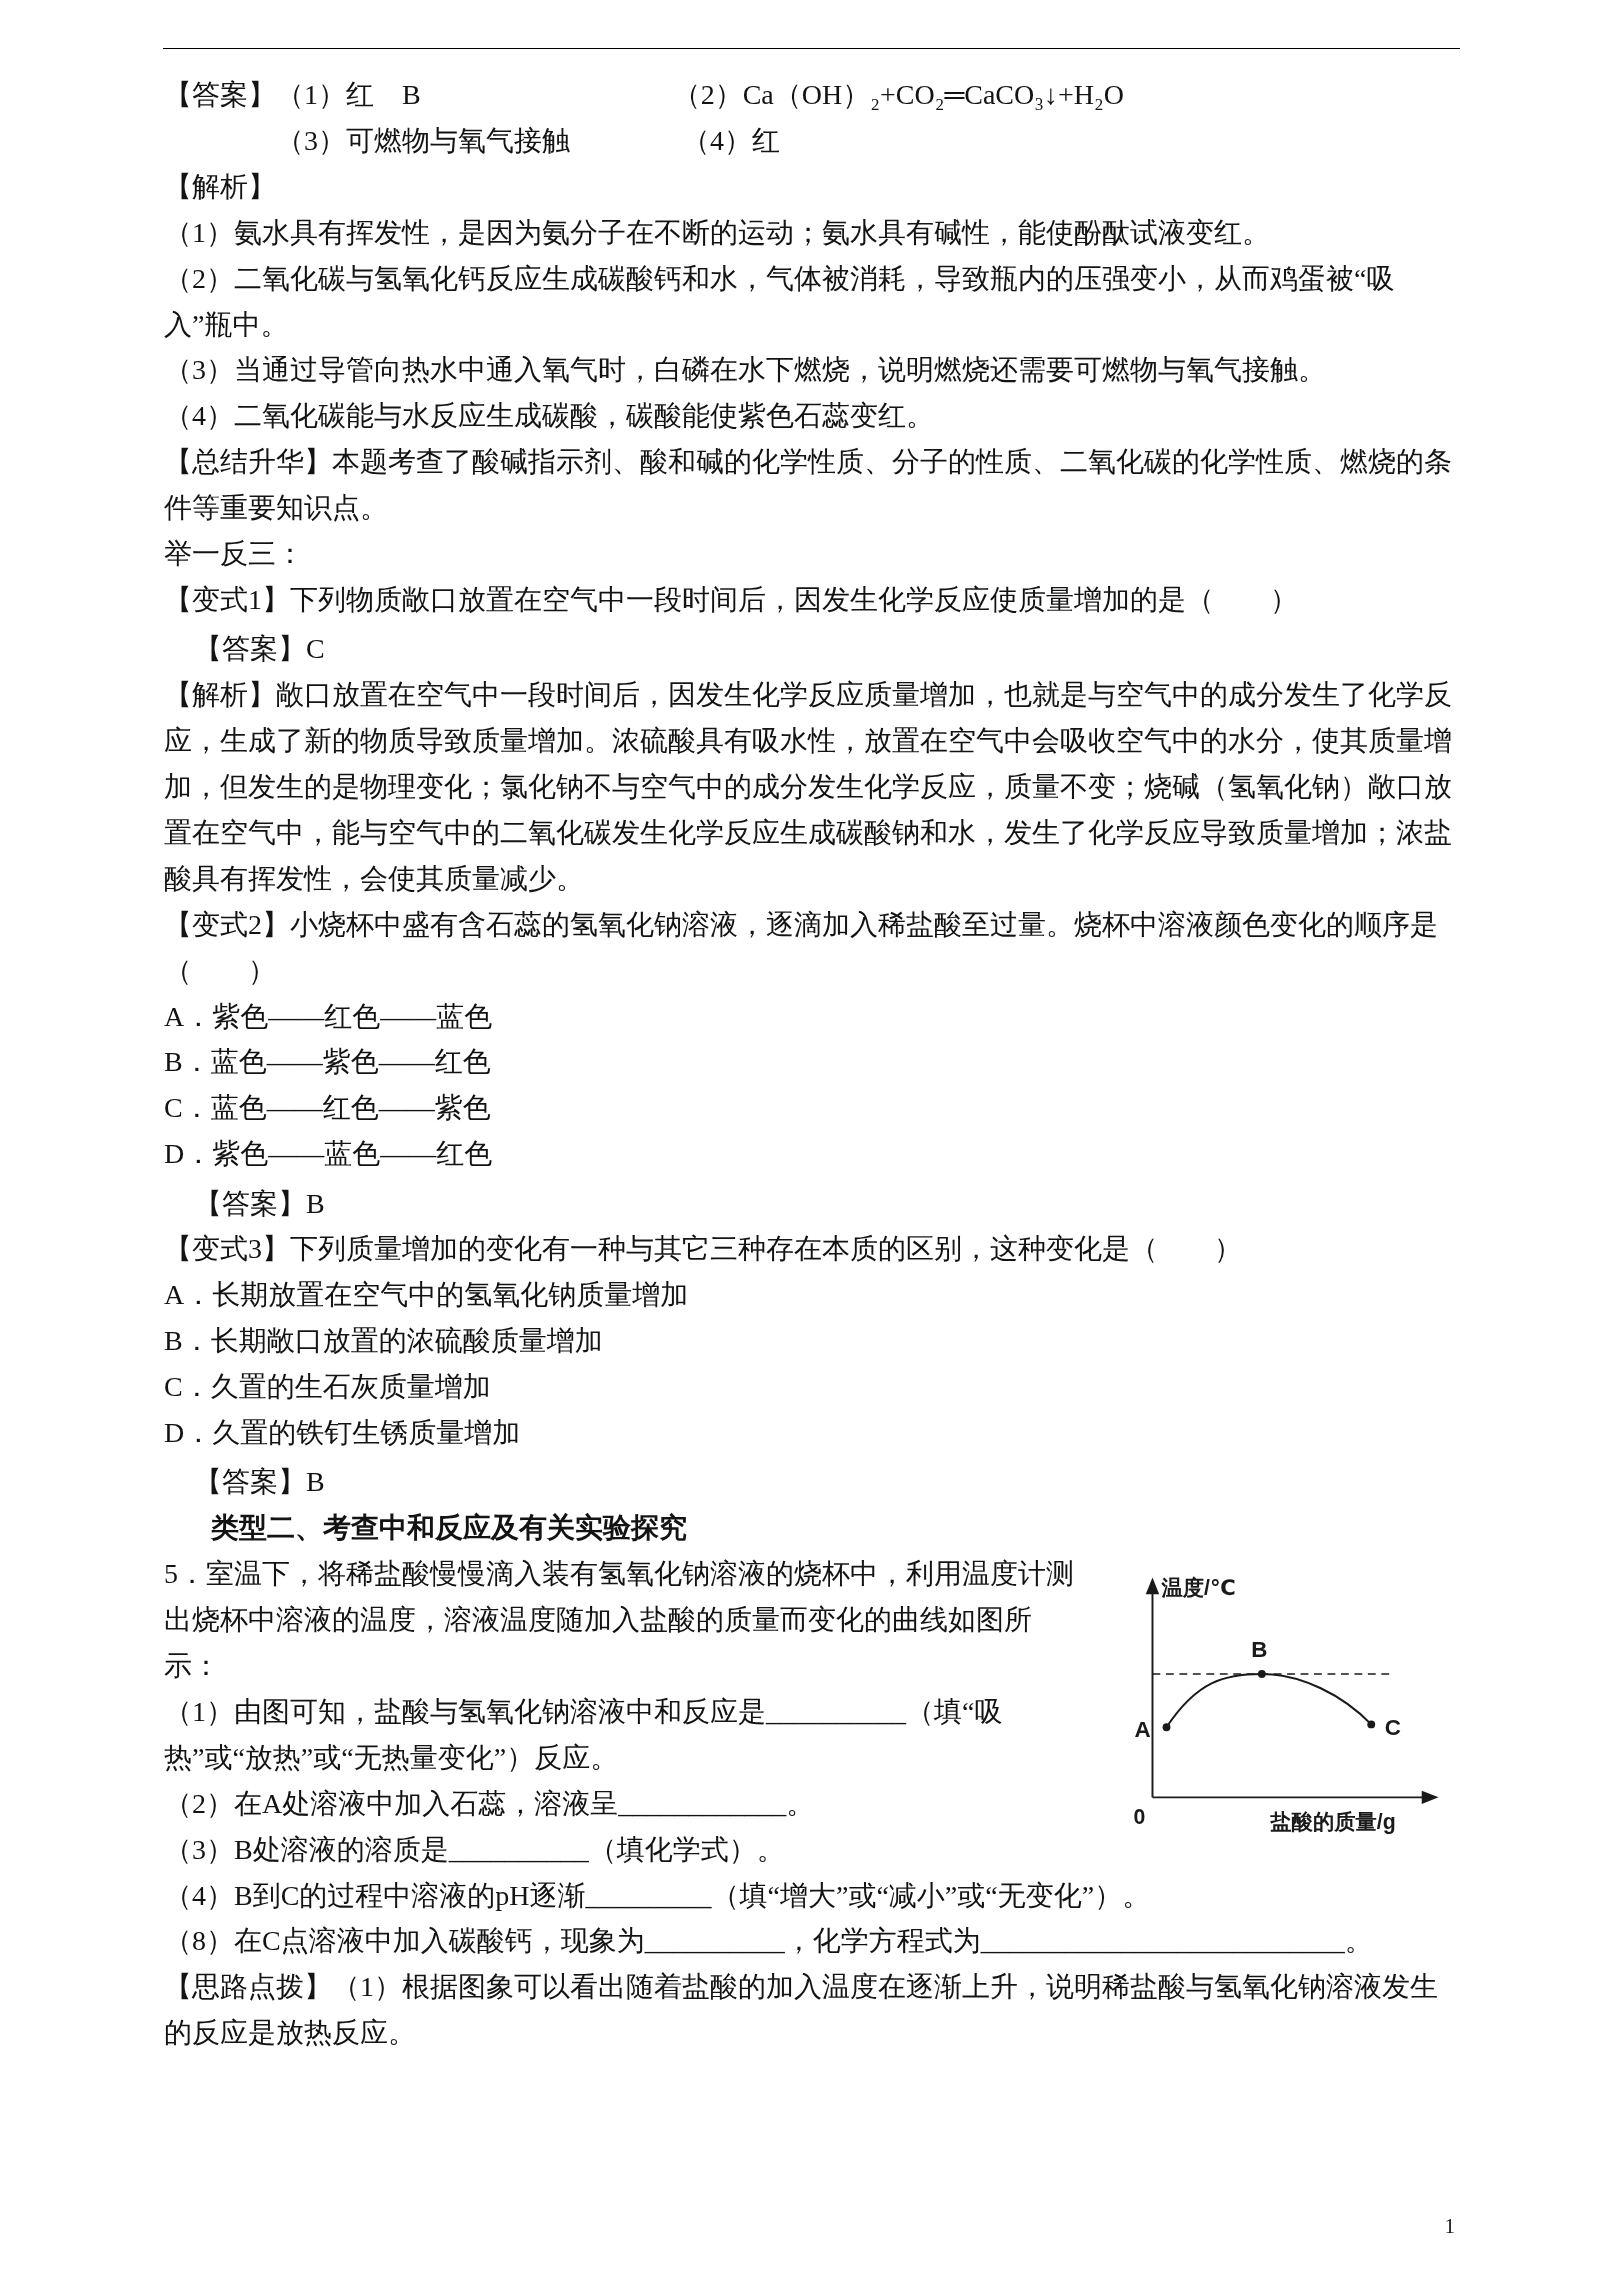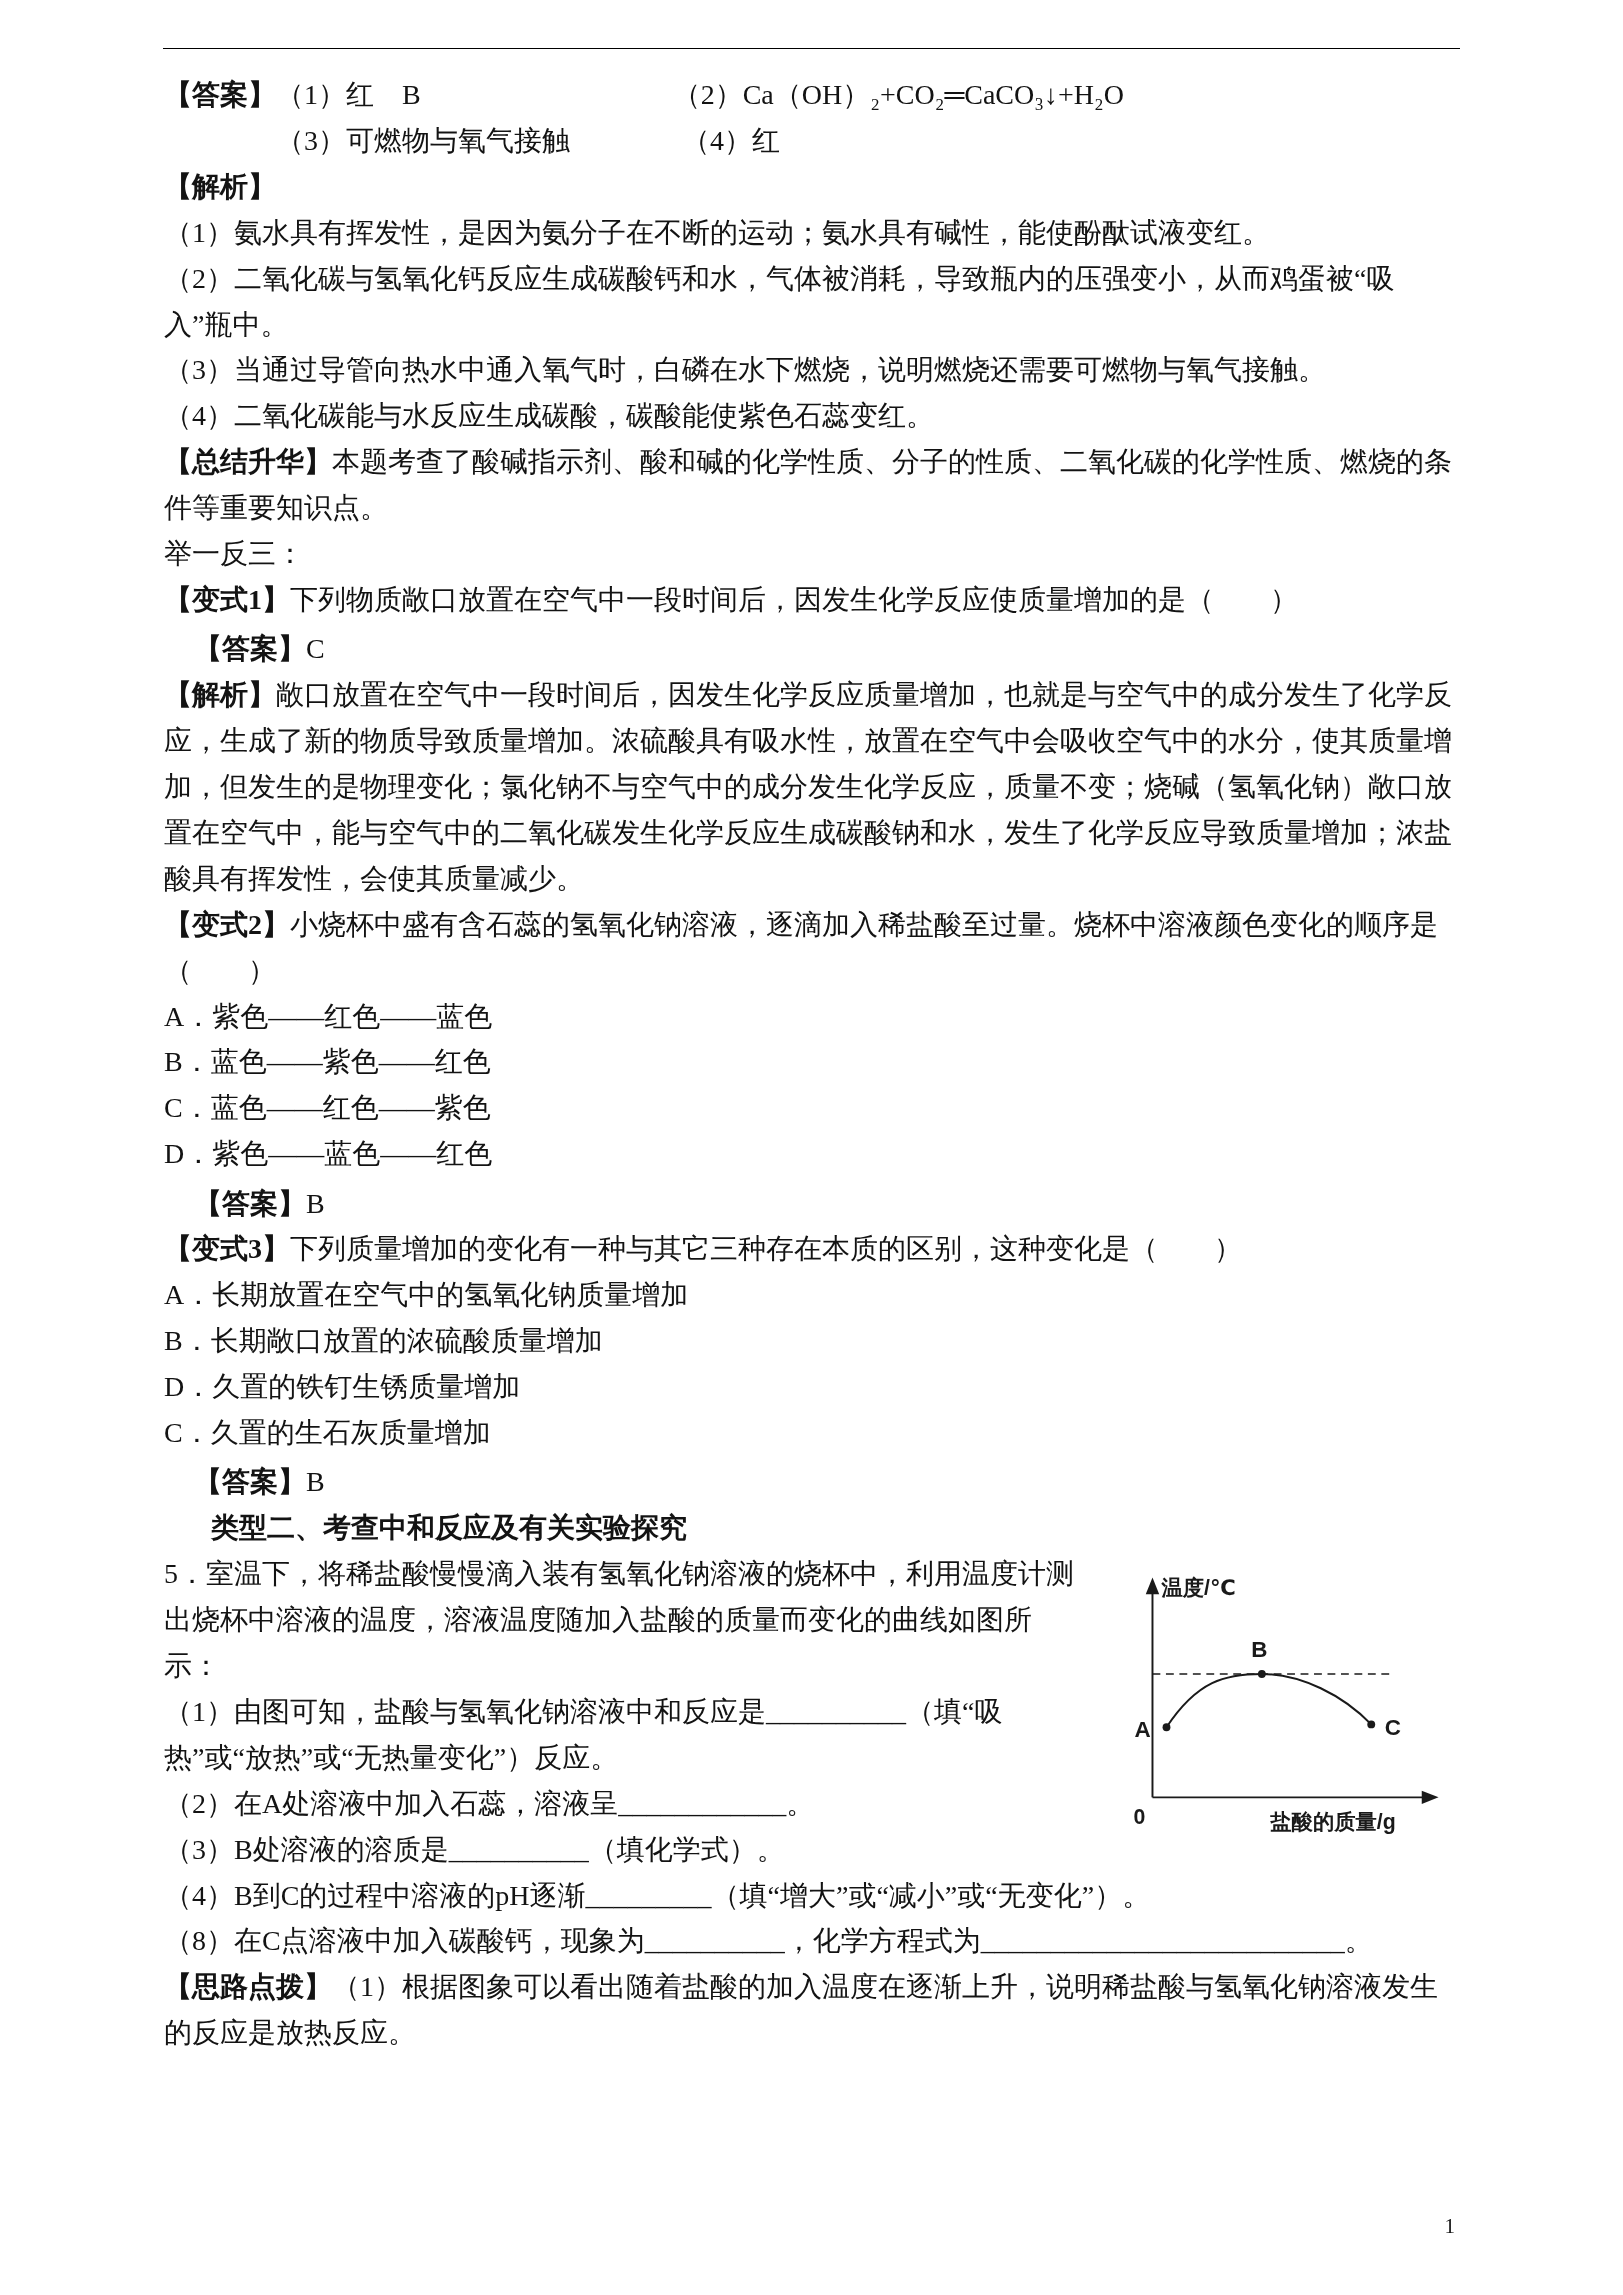--- a/index.html
+++ b/index.html
@@ -20,21 +20,21 @@
     top:48px; left:163px;
     width:1297px;
     border-top:1.7px solid #000;
   }
   .content {
     position:absolute;
     top:72px; left:164px;
     width:1297px;
   }
   p.line { white-space:pre-wrap; }
-  .b { font-weight:bold; }
+  .b { font-weight:normal; }
   .heading { font-weight:bold;margin-left:47px; }
   .gap { margin-top:3.4px;margin-left:30px; }
   .figure {
     float:right;
     width:359px;
     margin:4.5px 0 6.7px 19px;
   }
   .figure svg { display:block; width:359px; height:292px; }
   .figure text {
     font-family:"Liberation Sans","DejaVu Sans",sans-serif;
@@ -77,22 +77,22 @@
     <p class="line"><span class="b">【变式2】</span><span>小烧杯中盛有含石蕊的氢氧化钠溶液，逐滴加入稀盐酸至过量。烧杯中溶液颜色变化的顺序是（　　）</span></p>
     <p class="line">A．紫色——红色——蓝色</p>
     <p class="line">B．蓝色——紫色——红色</p>
     <p class="line">C．蓝色——红色——紫色</p>
     <p class="line">D．紫色——蓝色——红色</p>
     <p class="line gap"><span class="b">【答案】</span><span>B</span></p>
 
     <p class="line"><span class="b">【变式3】</span><span>下列质量增加的变化有一种与其它三种存在本质的区别，这种变化是（　　）</span></p>
     <p class="line">A．长期放置在空气中的氢氧化钠质量增加</p>
     <p class="line">B．长期敞口放置的浓硫酸质量增加</p>
+    <p class="line">C．久置的生石灰质量增加</p>
     <p class="line">D．久置的铁钉生锈质量增加</p>
-    <p class="line">C．久置的生石灰质量增加</p>
     <p class="line gap"><span class="b">【答案】</span><span>B</span></p>
 
     <p class="line heading">类型二、考查中和反应及有关实验探究</p>
 
     <div class="q5">
       <div class="figure">
         <svg viewBox="0 0 640 520" style="font-size:50px">
 
           <line x1="90" y1="430" x2="90" y2="58" stroke="#1a1a1a" stroke-width="3.5"></line>
           <polygon points="90,38 78,68 102,68" fill="#1a1a1a"></polygon>

